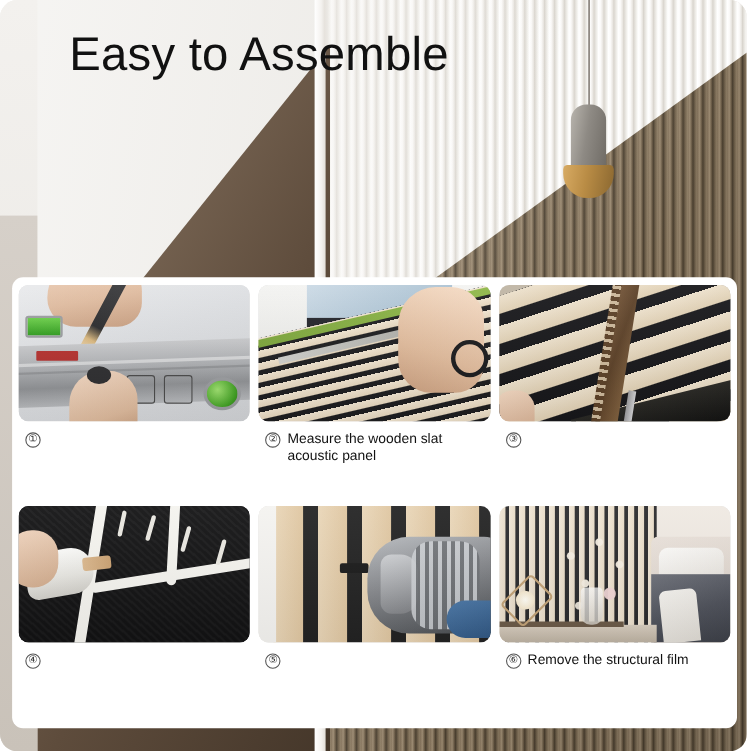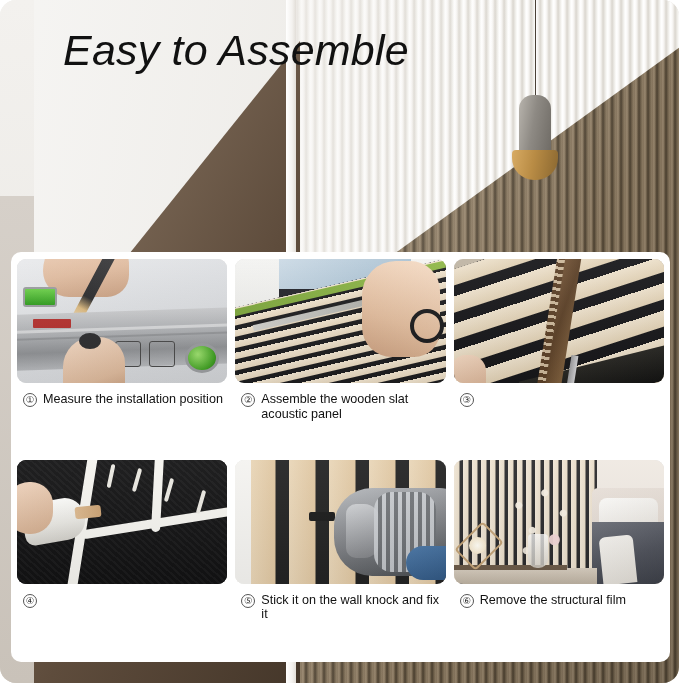--- a/index.html
+++ b/index.html
@@ -462,21 +462,21 @@
     <div class="hero-slats-dark"></div>
     <div class="hero-brown"></div>
     <div class="hero-leftstrip"></div>
     <div class="hero-leftstrip-low"></div>
     <div class="hero-whitecol"></div>
 
     <div class="lamp-cord"></div>
     <div class="lamp-body"></div>
     <div class="lamp-shade"></div>
 
-    <div style="position:absolute;left:63px;top:22px;font-size:43px;line-height:56px;font-weight:400;color:#111111;letter-spacing:.2px;font-style:italic;">Easy  to Assemble</div>
+    <div style="position:absolute;left:63px;top:22px;font-size:43px;line-height:56px;font-weight:400;color:#111111;letter-spacing:.2px;">Easy  to Assemble</div>
   </div>
 
   <div class="card">
     <div class="grid">
 
       <div class="cell">
         <div class="photo">
           <div class="p1-bg"></div>
           <div class="p1-hand"></div>
           <div class="p1-pencil"></div>
@@ -488,40 +488,39 @@
           <div class="p1-red"></div>
           <div class="p1-icon1"></div>
           <div class="p1-icon2"></div>
           <div class="p1-vial2"></div>
           <div class="p1-hand2"></div>
           <div class="p1-thumb"></div>
           <div class="photo-gloss"></div>
         </div>
         <div class="cap">
           <span class="cap-num">①</span>
-          <span class="cap-txt">Measure the installation position</span>
         </div>
       </div>
 
       <div class="cell">
         <div class="photo">
           <div class="p2-bg"></div>
           <div class="p2-shirt"></div>
           <div class="p2-dark"></div>
           <div class="p2-base"></div>
           <div class="p2-panel"></div>
           <div class="p2-green"></div>
           <div class="p2-ruler"></div>
           <div class="p2-hand"></div>
           <div class="p2-tape"></div>
           <div class="photo-gloss"></div>
         </div>
         <div class="cap">
           <span class="cap-num">②</span>
-          <span class="cap-txt">Assemble the wooden slat acoustic panel</span>
+          <span class="cap-txt">Measure the wooden slat acoustic panel</span>
         </div>
       </div>
 
       <div class="cell">
         <div class="photo">
           <div class="p3-bg"></div>
           <div class="p3-panel"></div>
           <div class="p3-dark-edge"></div>
           <div class="p3-saw"></div>
           <div class="p3-saw-teeth"></div>
@@ -562,21 +561,20 @@
           <div class="p5-wallgap"></div>
           <div class="p5-screw"></div>
           <div class="p5-drill"></div>
           <div class="p5-chuck"></div>
           <div class="p5-rings"></div>
           <div class="p5-blue"></div>
           <div class="photo-gloss"></div>
         </div>
         <div class="cap">
           <span class="cap-num">⑤</span>
-          <span class="cap-txt">Stick it on the wall knock and fix it</span>
         </div>
       </div>
 
       <div class="cell">
         <div class="photo">
           <div class="p6-bg"></div>
           <div class="p6-wall"></div>
           <div class="p6-headboard"></div>
           <div class="p6-pillow"></div>
           <div class="p6-duvet"></div>

